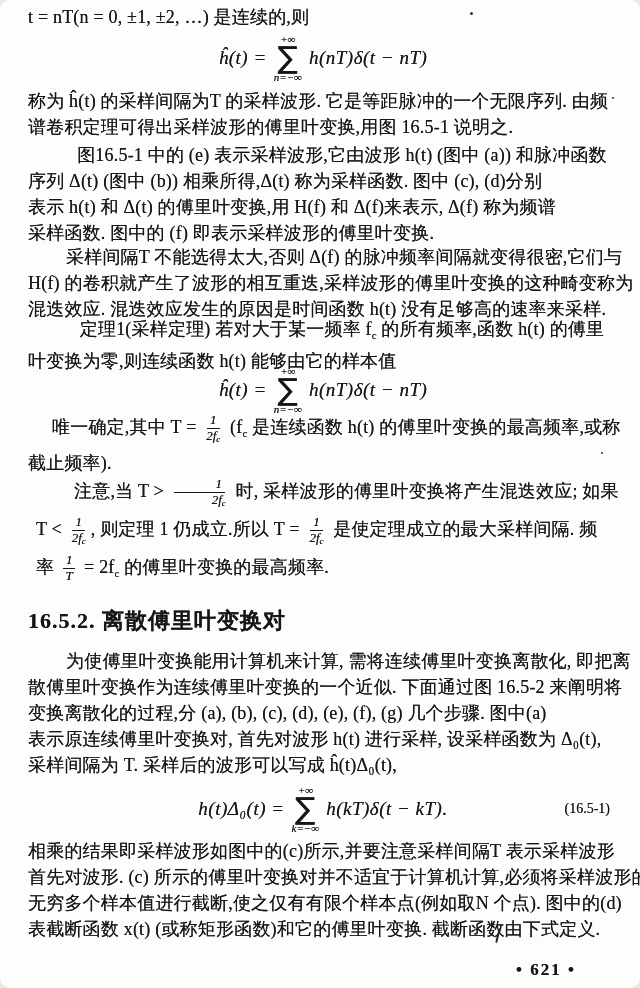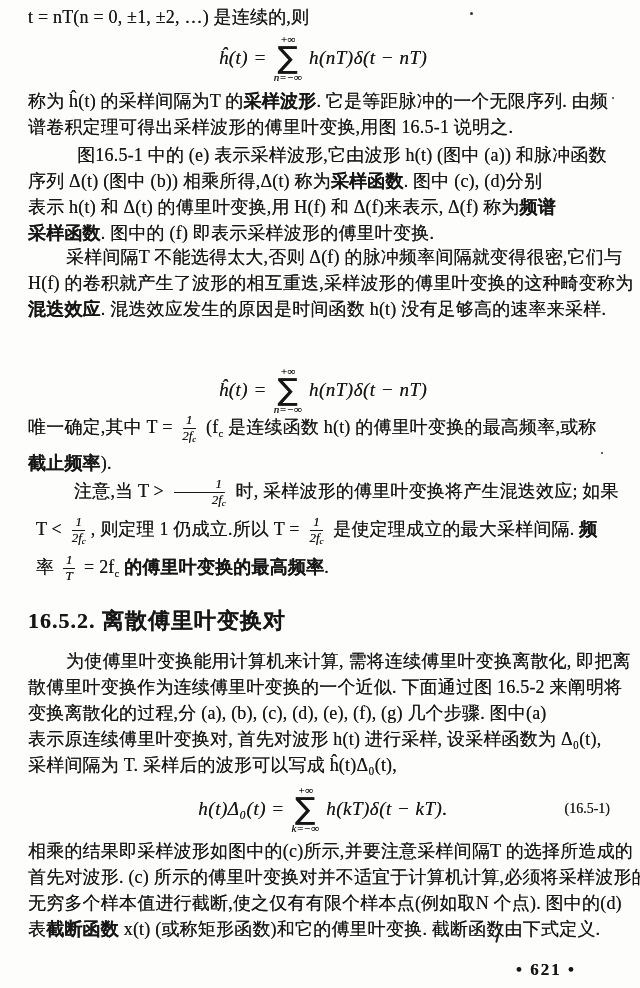--- a/index.html
+++ b/index.html
@@ -4,30 +4,31 @@
 <style>
   html,body { margin:0; padding:0; background:#e8e8e4; }
   .page {
     position:relative;
     width:640px; height:988px;
     background:#fdfdfb;
     overflow:hidden;
     font-family:"Liberation Serif","DejaVu Serif",serif;
     color:#161616;
     text-shadow:0 0 0.5px rgba(10,10,10,0.75);
+    border-radius:10px;
   }
   .block { position:absolute; left:28px; right:22px; }
   .line {
     font-size:18px; line-height:26px;
     letter-spacing:0.2px; white-space:nowrap;
   }
   .indent { text-indent:38px;text-align:center; }
   .tall { line-height:38px;margin-left:8px; }
-  .med  { line-height:34px; }
-  .b { font-weight:bold; }
+  .med  { line-height:34px;margin-left:24px; }
+  .b { font-weight:normal; }
   .sub { font-size:11px; vertical-align:-4px; letter-spacing:0; }
   .frac {
     display:inline-flex; flex-direction:column; align-items:center;
     vertical-align:middle; font-size:13px; line-height:1.15;
     margin:0 4px; font-style:italic; letter-spacing:0;
   }
   .frac .num { padding:0 3px; border-bottom:1.4px solid #161616; }
   .frac .den { padding:0 1px; }
   .fsub { font-size:9px; vertical-align:-2px; }
   .formula {
@@ -112,20 +113,28 @@
       <span>采样间隔T 不能选得太大,否则 Δ(f) 的脉冲频率间隔就变得很密,它们与</span>
     </div>
     <div class="line">
       <span>H(f) 的卷积就产生了波形的相互重迭,采样波形的傅里叶变换的这种畸变称为</span>
     </div>
     <div class="line">
       <span class="b">混迭效应</span><span>.  混迭效应发生的原因是时间函数 h(t) 没有足够高的速率来采样.</span>
     </div>
   </div>
 
+  <div class="block" style="top:316px">
+    <div class="line indent">
+      <span class="b">定理1(采样定理)</span><span>  若对大于某一频率 f</span><span class="sub">c</span><span> 的所有频率,函数 h(t) 的傅里</span>
+    </div>
+    <div class="line">
+      <span>叶变换为零,则连续函数 h(t) 能够由它的样本值</span>
+    </div>
+  </div>
 
   <div class="formula" style="top:364px;height:52px">
     <span class="mi">ĥ(t) = </span>
     <span class="sum">
       <span class="lim">+∞</span>
       <span class="sigma">∑</span>
       <span class="lim">n=−∞</span>
     </span>
     <span class="mi">h(nT)δ(t − nT)</span>
   </div>
@@ -194,21 +203,21 @@
         <span class="sigma">∑</span>
         <span class="lim">k=−∞</span>
       </span>
       <span class="mi">h(kT)δ(t − kT).</span>
     </div>
     <span class="eqnum">(16.5-1)</span>
   </div>
 
   <div class="block" style="top:838px">
     <div class="line">
-      <span>相乘的结果即采样波形如图中的(c)所示,并要注意采样间隔T 的选择所造成的</span>
+      <span>相乘的结果即采样波形如图中的(c)所示,并要注意采样间隔T 表示采样波形</span>
     </div>
     <div class="line">
       <span>首先对波形. (c) 所示的傅里叶变换对并不适宜于计算机计算,必须将采样波形的</span>
     </div>
     <div class="line">
       <span>无穷多个样本值进行截断,使之仅有有限个样本点(例如取N 个点). 图中的(d)</span>
     </div>
     <div class="line">
       <span>表</span><span class="b">截断函数</span><span> x(t) (或称矩形函数)和它的傅里叶变换.  截断函数由下式定义.</span>
     </div>

